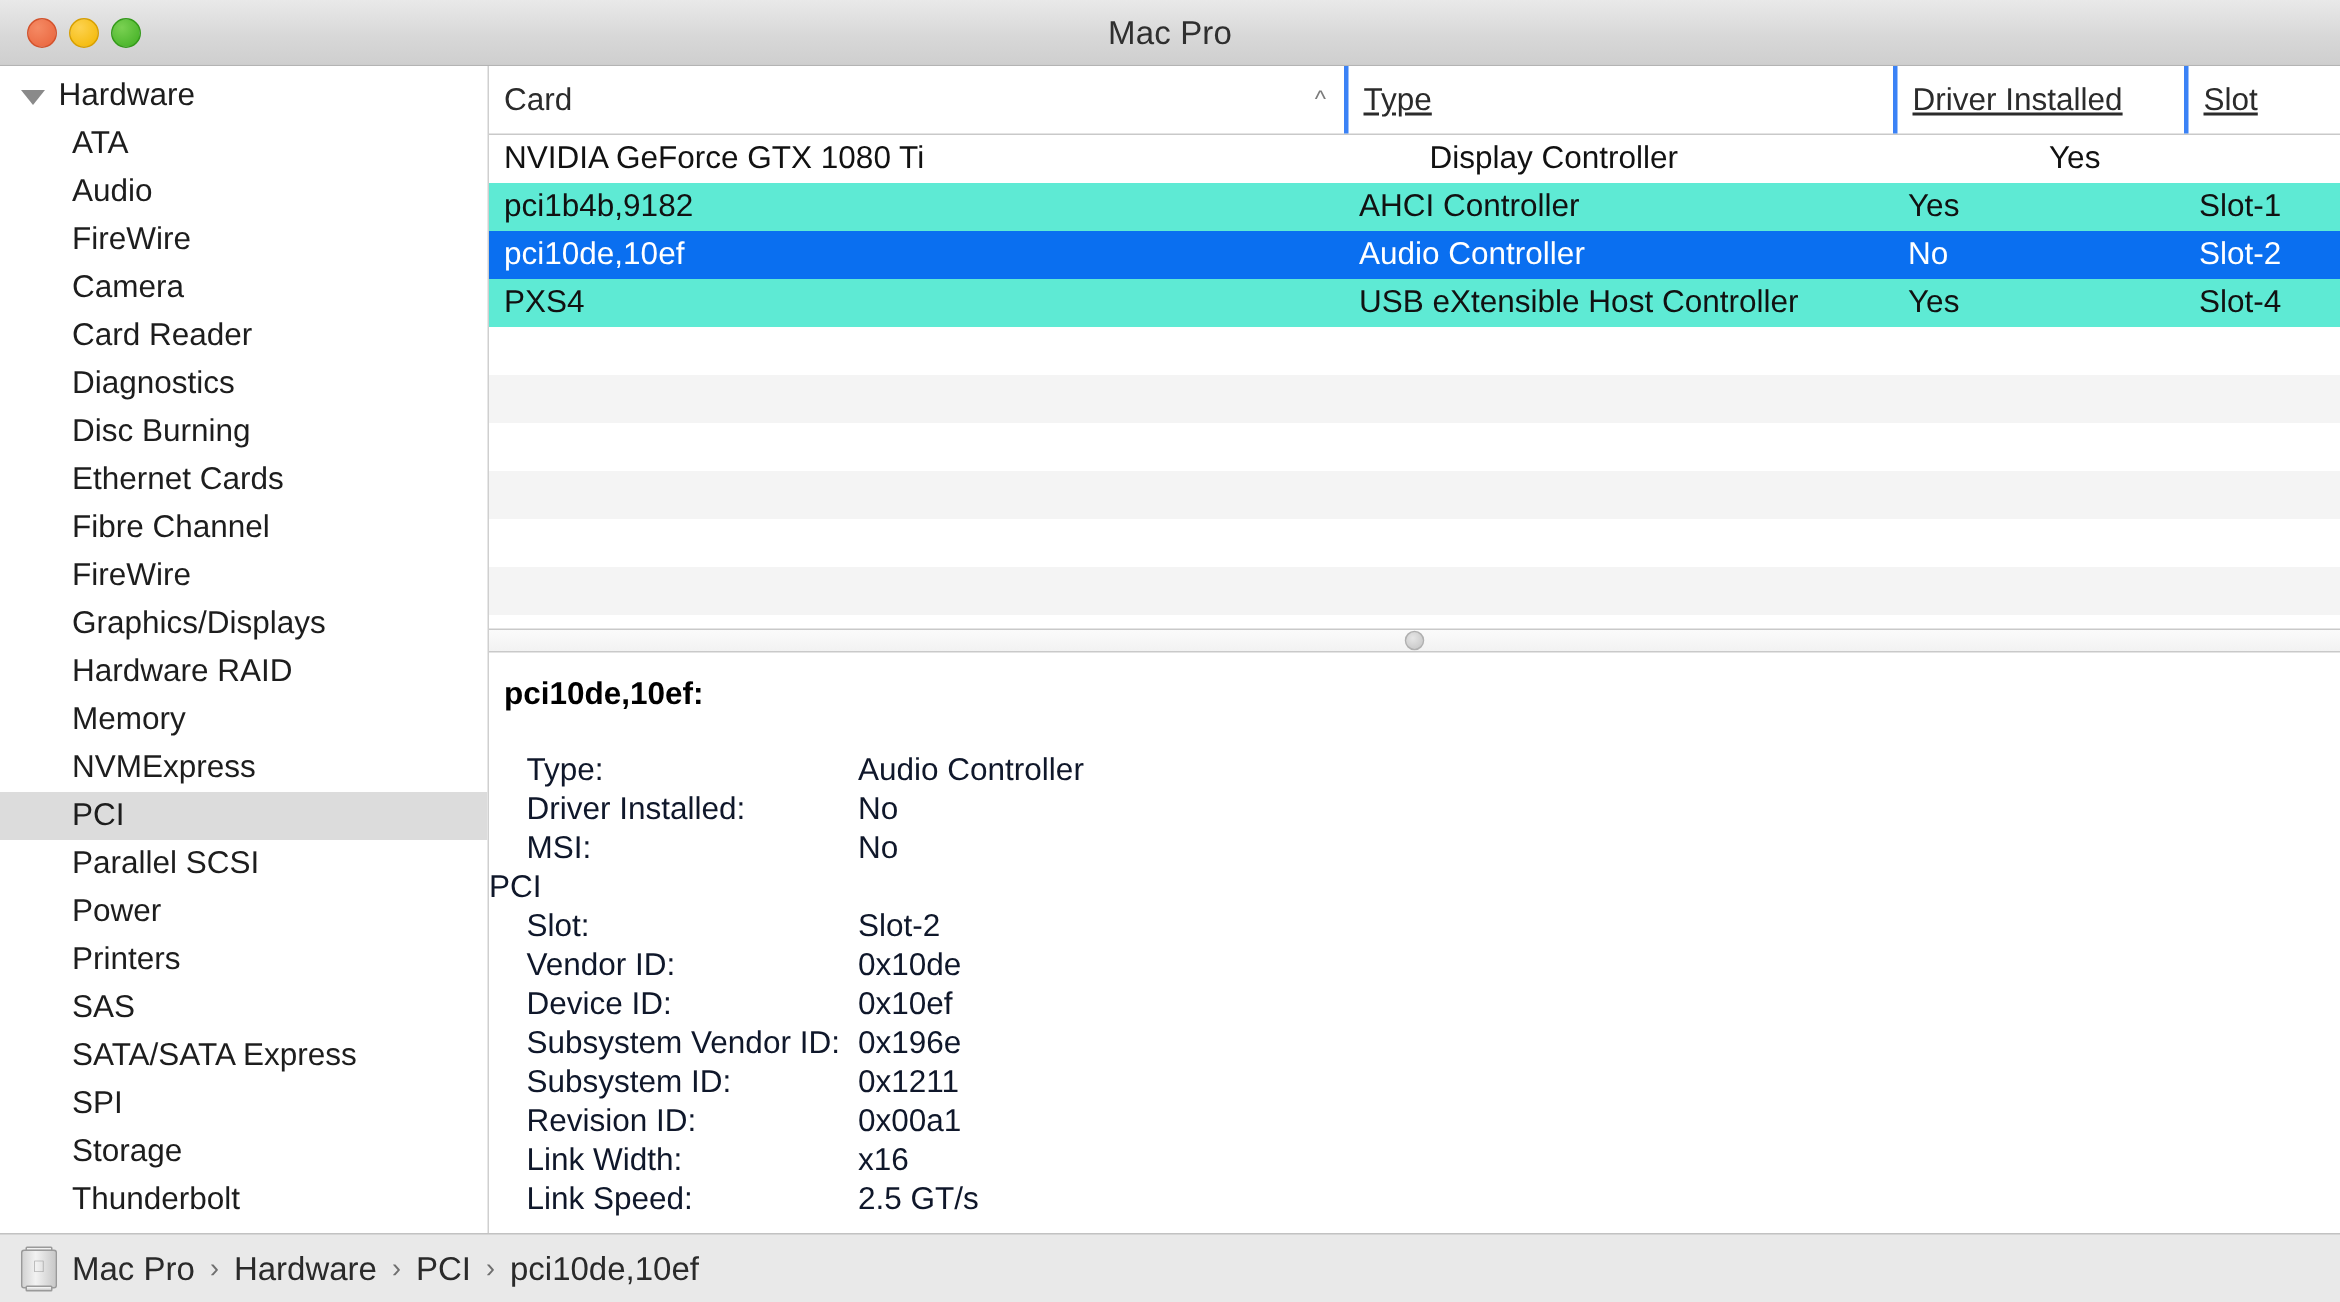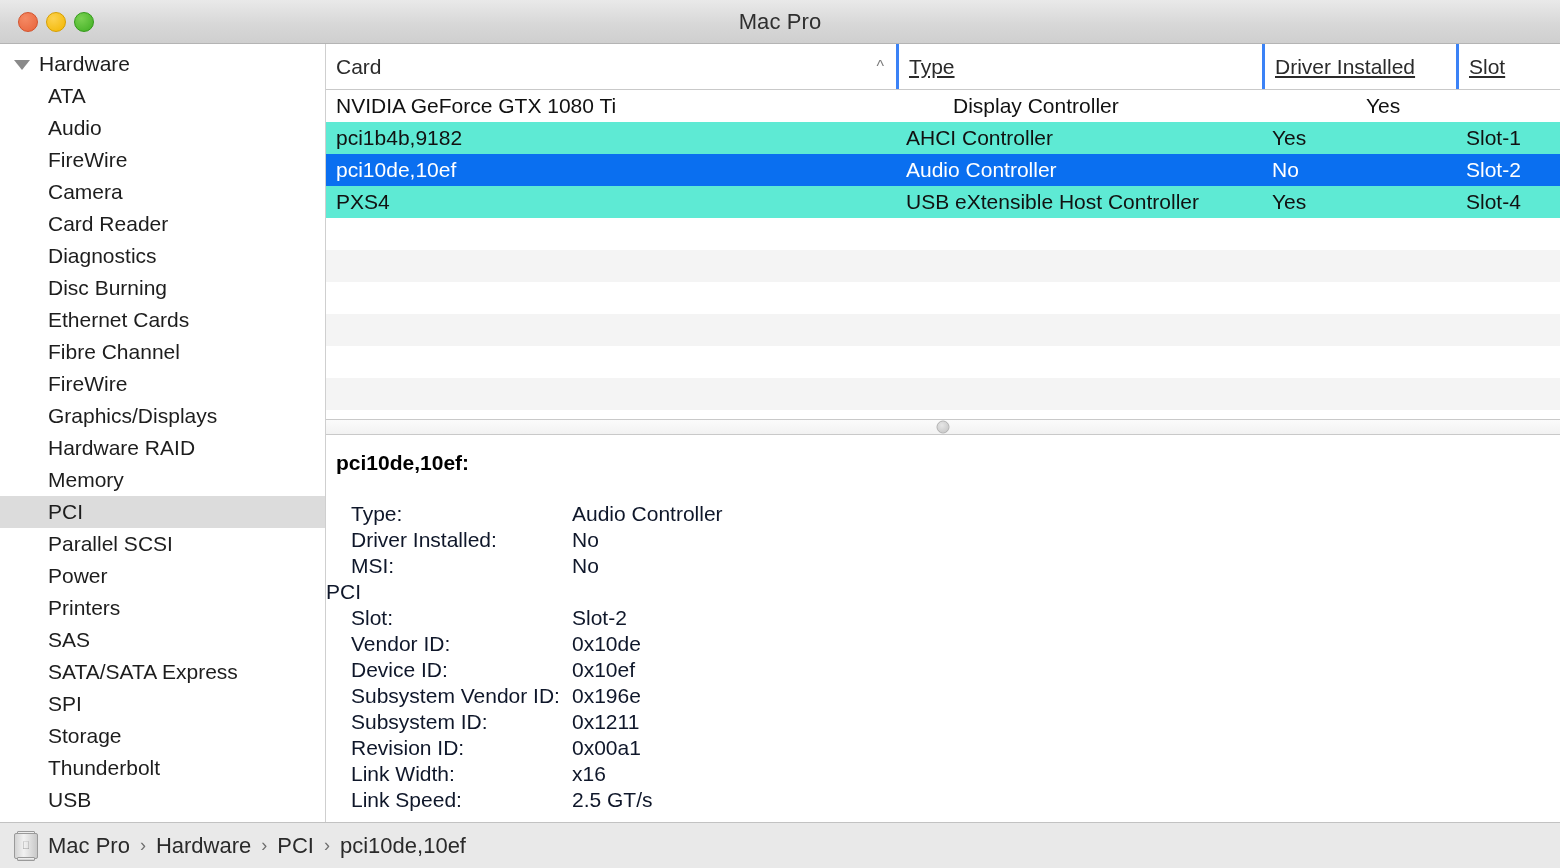--- a/index.html
+++ b/index.html
@@ -179,20 +179,23 @@
         </div>
       <div class="side-row child">
           <span>Graphics/Displays</span>
         </div>
       <div class="side-row child">
           <span>Hardware RAID</span>
         </div>
       <div class="side-row child">
           <span>Memory</span>
         </div>
+      <div class="side-row child">
+          <span>NVMExpress</span>
+        </div>
       <div class="side-row child selected">
           <span>PCI</span>
         </div>
       <div class="side-row child">
           <span>Parallel SCSI</span>
         </div>
       <div class="side-row child">
           <span>Power</span>
         </div>
       <div class="side-row child">

